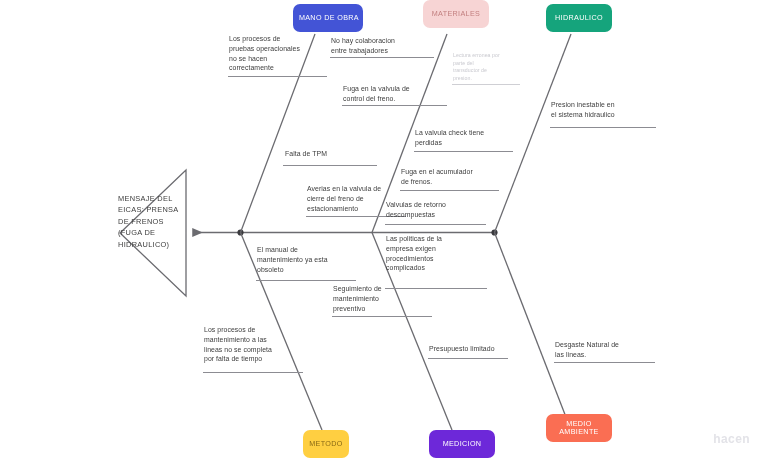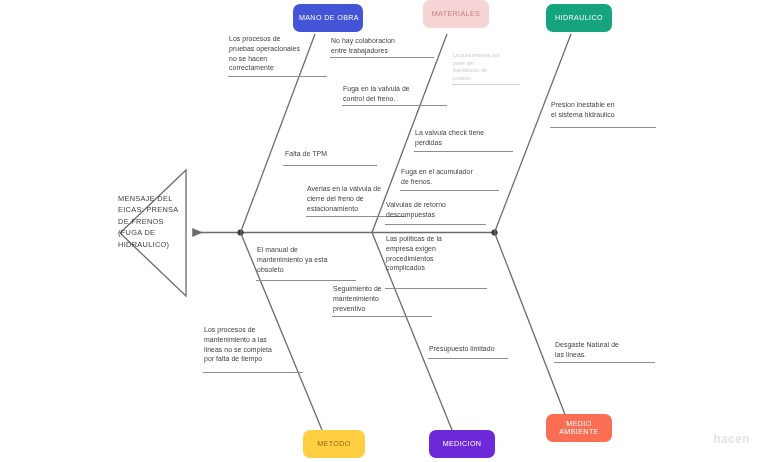--- a/index.html
+++ b/index.html
@@ -136,21 +136,21 @@
   <div class="cat-box" style="left:293px; top:4px; width:70px; height:28px; background:#4354d6; color:#ffffff;justify-content:flex-end;">
     <span>MANO DE OBRA</span>
   </div>
   <div class="cat-box" style="left:423px; top:0; width:66px; height:28px; background:#f7d4d4; color:#c27f7f;">
     <span>MATERIALES</span>
   </div>
   <div class="cat-box" style="left:546px; top:4px; width:66px; height:28px; background:#15a47c; color:#ffffff;">
     <span>HIDRAULICO</span>
   </div>
 
-  <div class="cat-box" style="left:303px; top:430px; width:62px; height:28px; background:#ffcf41; color:#8a6a16;">
+  <div class="cat-box" style="left:303px; top:430px; width:46px; height:28px; background:#ffcf41; color:#8a6a16;">
     <span>METODO</span>
   </div>
   <div class="cat-box" style="left:429px; top:430px; width:66px; height:28px; background:#6d28d9; color:#ffffff;">
     <span>MEDICION</span>
   </div>
   <div class="cat-box" style="left:546px; top:414px; width:66px; height:28px; background:#fa6e53; color:#ffffff;">
     <span>MEDIO AMBIENTE</span>
   </div>
 
   <div class="cause-label" style="left:229px; top:34px; width:104px;">Los procesos de

